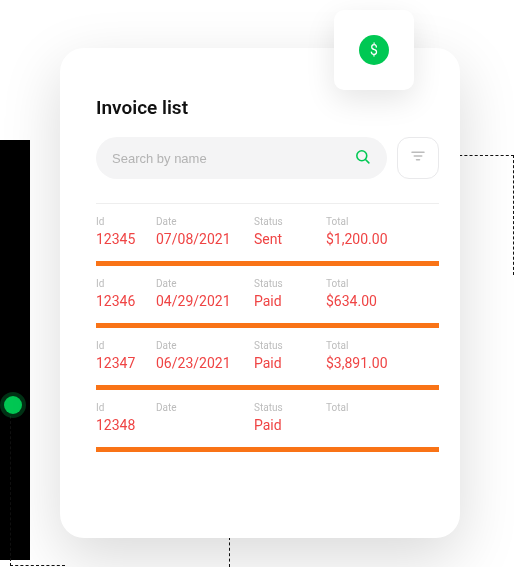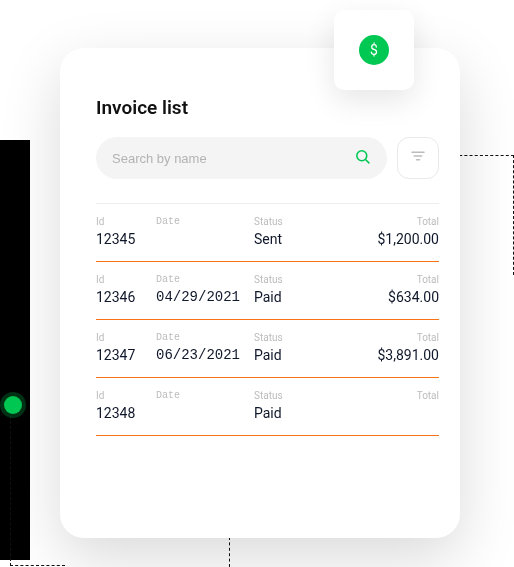--- a/index.html
+++ b/index.html
@@ -134,35 +134,35 @@
       align-items: center;
       justify-content: center;
       cursor: pointer;
     }
     .table {
       border-top: 1px solid #eee;
     }
     .row {
       display: flex;
       padding: 12px 0 14px 0;
-      border-bottom: 1px solid #f97316;
+      border-bottom: 5px solid #f97316;
     }
     .cell { display: flex; flex-direction: column; }
     .cell.id { width: 60px; }
-    .cell.date { width: 98px; font-family: Liberation Mono, monospace; }
+    .cell.date { width: 98px; }
     .cell.status { width: 72px; }
-    .cell.total { flex: 1; align-items: flex-end; }
+    .cell.total { flex: 1; }
     .label {
       font-size: 10px;
       color: #bcbcbc;
       margin-bottom: 4px;
     }
     .value {
       font-size: 14px;
-      color: #0f172a;
+      color: #ef4444;
       white-space: nowrap;
     }
   </style>
 </head>
 <body>
 
 <div class="bg-left"></div>
 <div class="dashed-line-r"></div>
 <div class="dashed-line-l"></div>
 <div class="dashed-line-b"></div>
@@ -199,20 +199,21 @@
   </div>
 
   <div class="table">
     <div class="row">
       <div class="cell id">
           <span class="label">Id</span>
           <span class="value">12345</span>
         </div>
       <div class="cell date">
           <span class="label">Date</span>
+          <span class="value">07/08/2021</span>
         </div>
       <div class="cell status">
           <span class="label">Status</span>
           <span class="value">Sent</span>
         </div>
       <div class="cell total">
           <span class="label">Total</span>
           <span class="value">$1,200.00</span>
         </div>
     </div>

